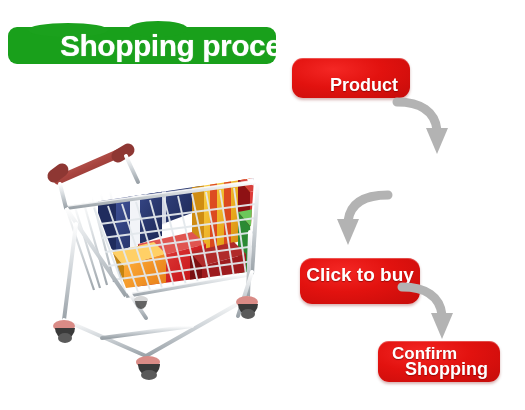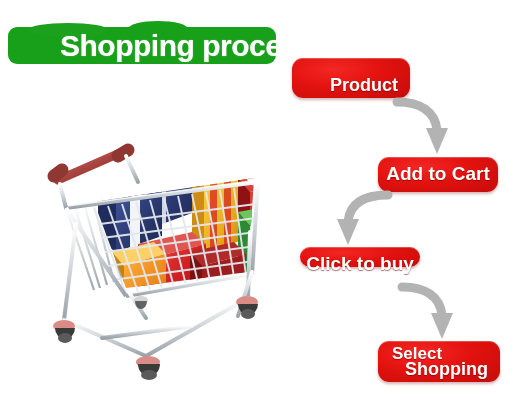--- a/index.html
+++ b/index.html
@@ -106,21 +106,21 @@
   
   .btn-one-line .line1 {
     left: 0; right: 0;
     top: 6px;
     text-align: center;
     font-size: 19px;
   }
 
   #btn-select-product { left: 292px; top: 58px;  width: 118px; height: 40px; }
   #btn-add-to-cart    { left: 378px; top: 157px; width: 120px; height: 35px; }
-  #btn-click-to-buy   { left: 300px; top: 247px; width: 120px; height: 20px; border-radius: 12px; }
+  #btn-click-to-buy   { left: 300px; top: 258px; width: 120px; height: 46px; border-radius: 12px; }
   #btn-confirm-payment{ left: 378px; top: 341px; width: 122px; height: 41px; }
 
   
   .arrow-svg { position: absolute; overflow: visible; }
   #arrow-1 { left: 395px; top: 96px;  width: 70px; height: 62px; }
   #arrow-2 { left: 330px; top: 191px; width: 70px; height: 58px; }
   #arrow-3 { left: 400px; top: 281px; width: 70px; height: 62px; }
 </style>
 </head>
 <body>
@@ -319,30 +319,27 @@
           <path d="M93 189 a6 8 0 1 0 12 0 z" fill="#4a4a4a"></path>
         </g>
       </g>
     </svg>
   </div>
 
   <div class="flow-btn btn-two-line" id="btn-select-product">
     <span class="lbl line2">Product</span>
   </div>
 
-  <div class="flow-btn btn-one-line" id="btn-add-to-cart">
-    <span class="lbl line1">Add to Cart</span>
-  </div>
 
   <div class="flow-btn btn-one-line" id="btn-click-to-buy">
     <span class="lbl line1">Click to buy</span>
   </div>
 
   <div class="flow-btn btn-two-line" id="btn-confirm-payment">
-    <span class="lbl line1">Select</span>
+    <span class="lbl line1">Confirm</span>
     <span class="lbl line2">Shopping</span>
   </div>
 
   <svg class="arrow-svg" id="arrow-1" viewBox="0 0 70 62">
     <path d="M2 6 C26 6 40 16 42 34" stroke="#b3b3b3" stroke-width="9" fill="none" stroke-linecap="round"></path>
     <path d="M42 58 L31 32 L53 32 Z" fill="#b3b3b3"></path>
   </svg>
 
   <svg class="arrow-svg" id="arrow-2" viewBox="0 0 70 58">
     <path d="M58 4 C32 4 20 14 18 30" stroke="#b3b3b3" stroke-width="9" fill="none" stroke-linecap="round"></path>

